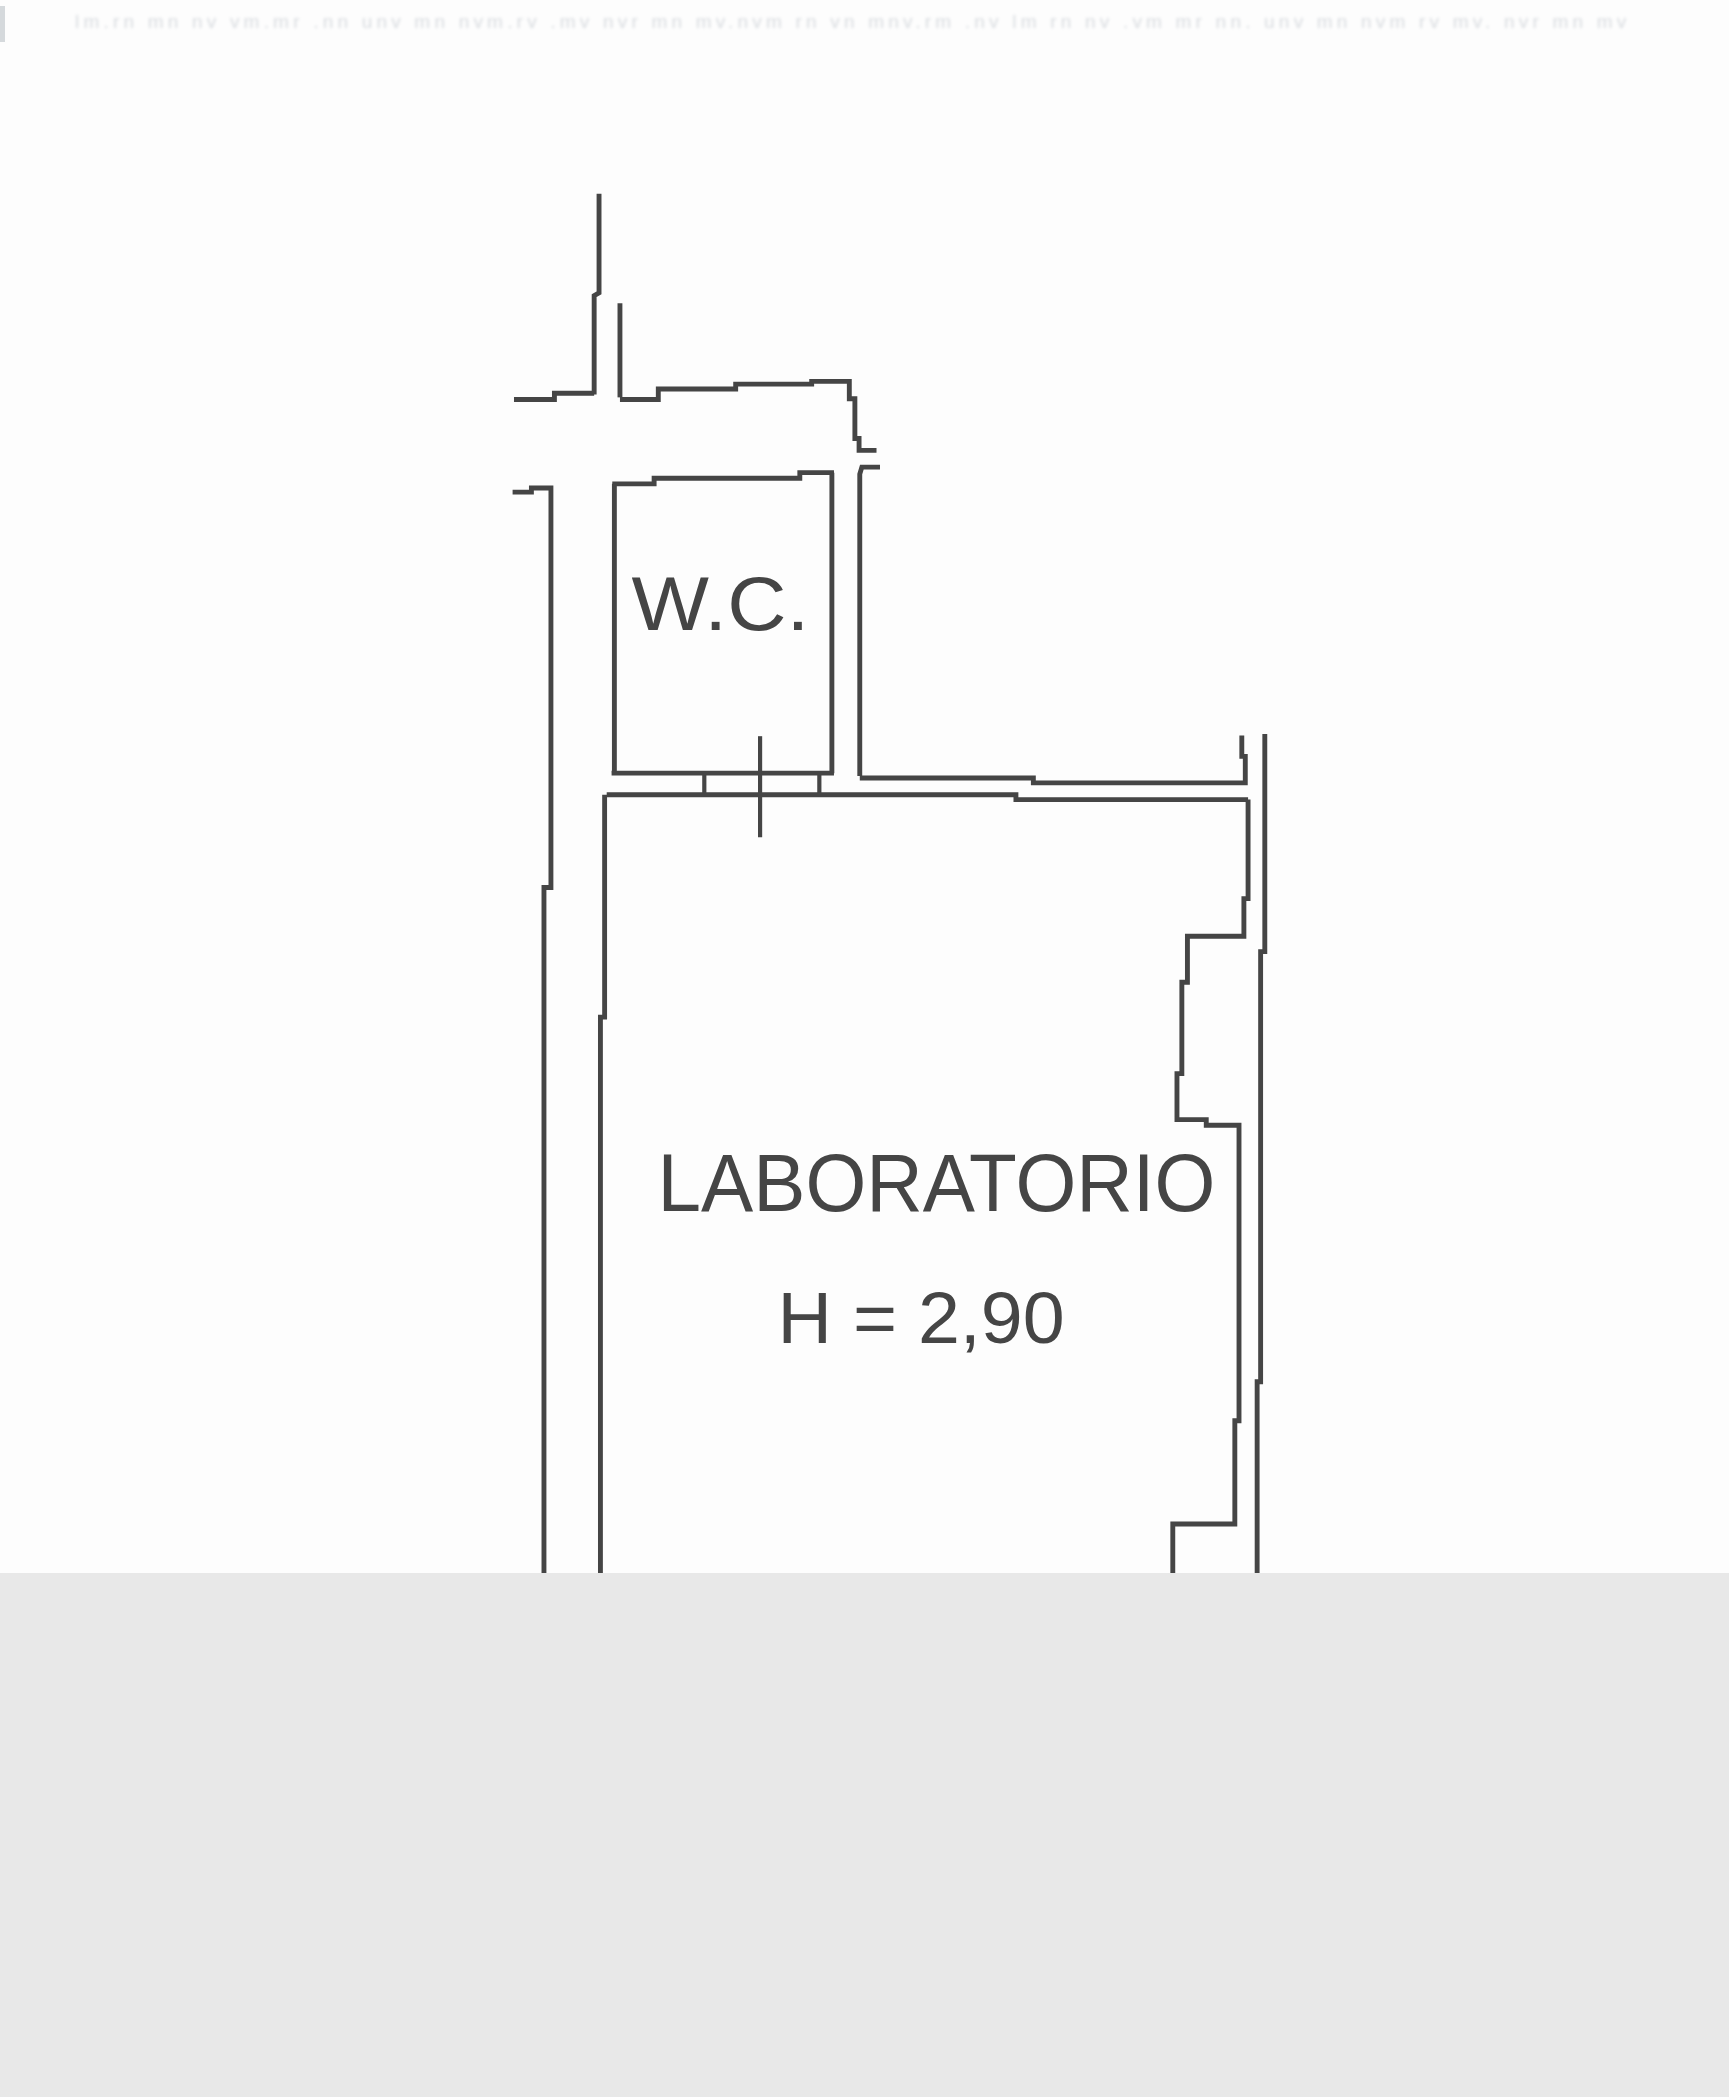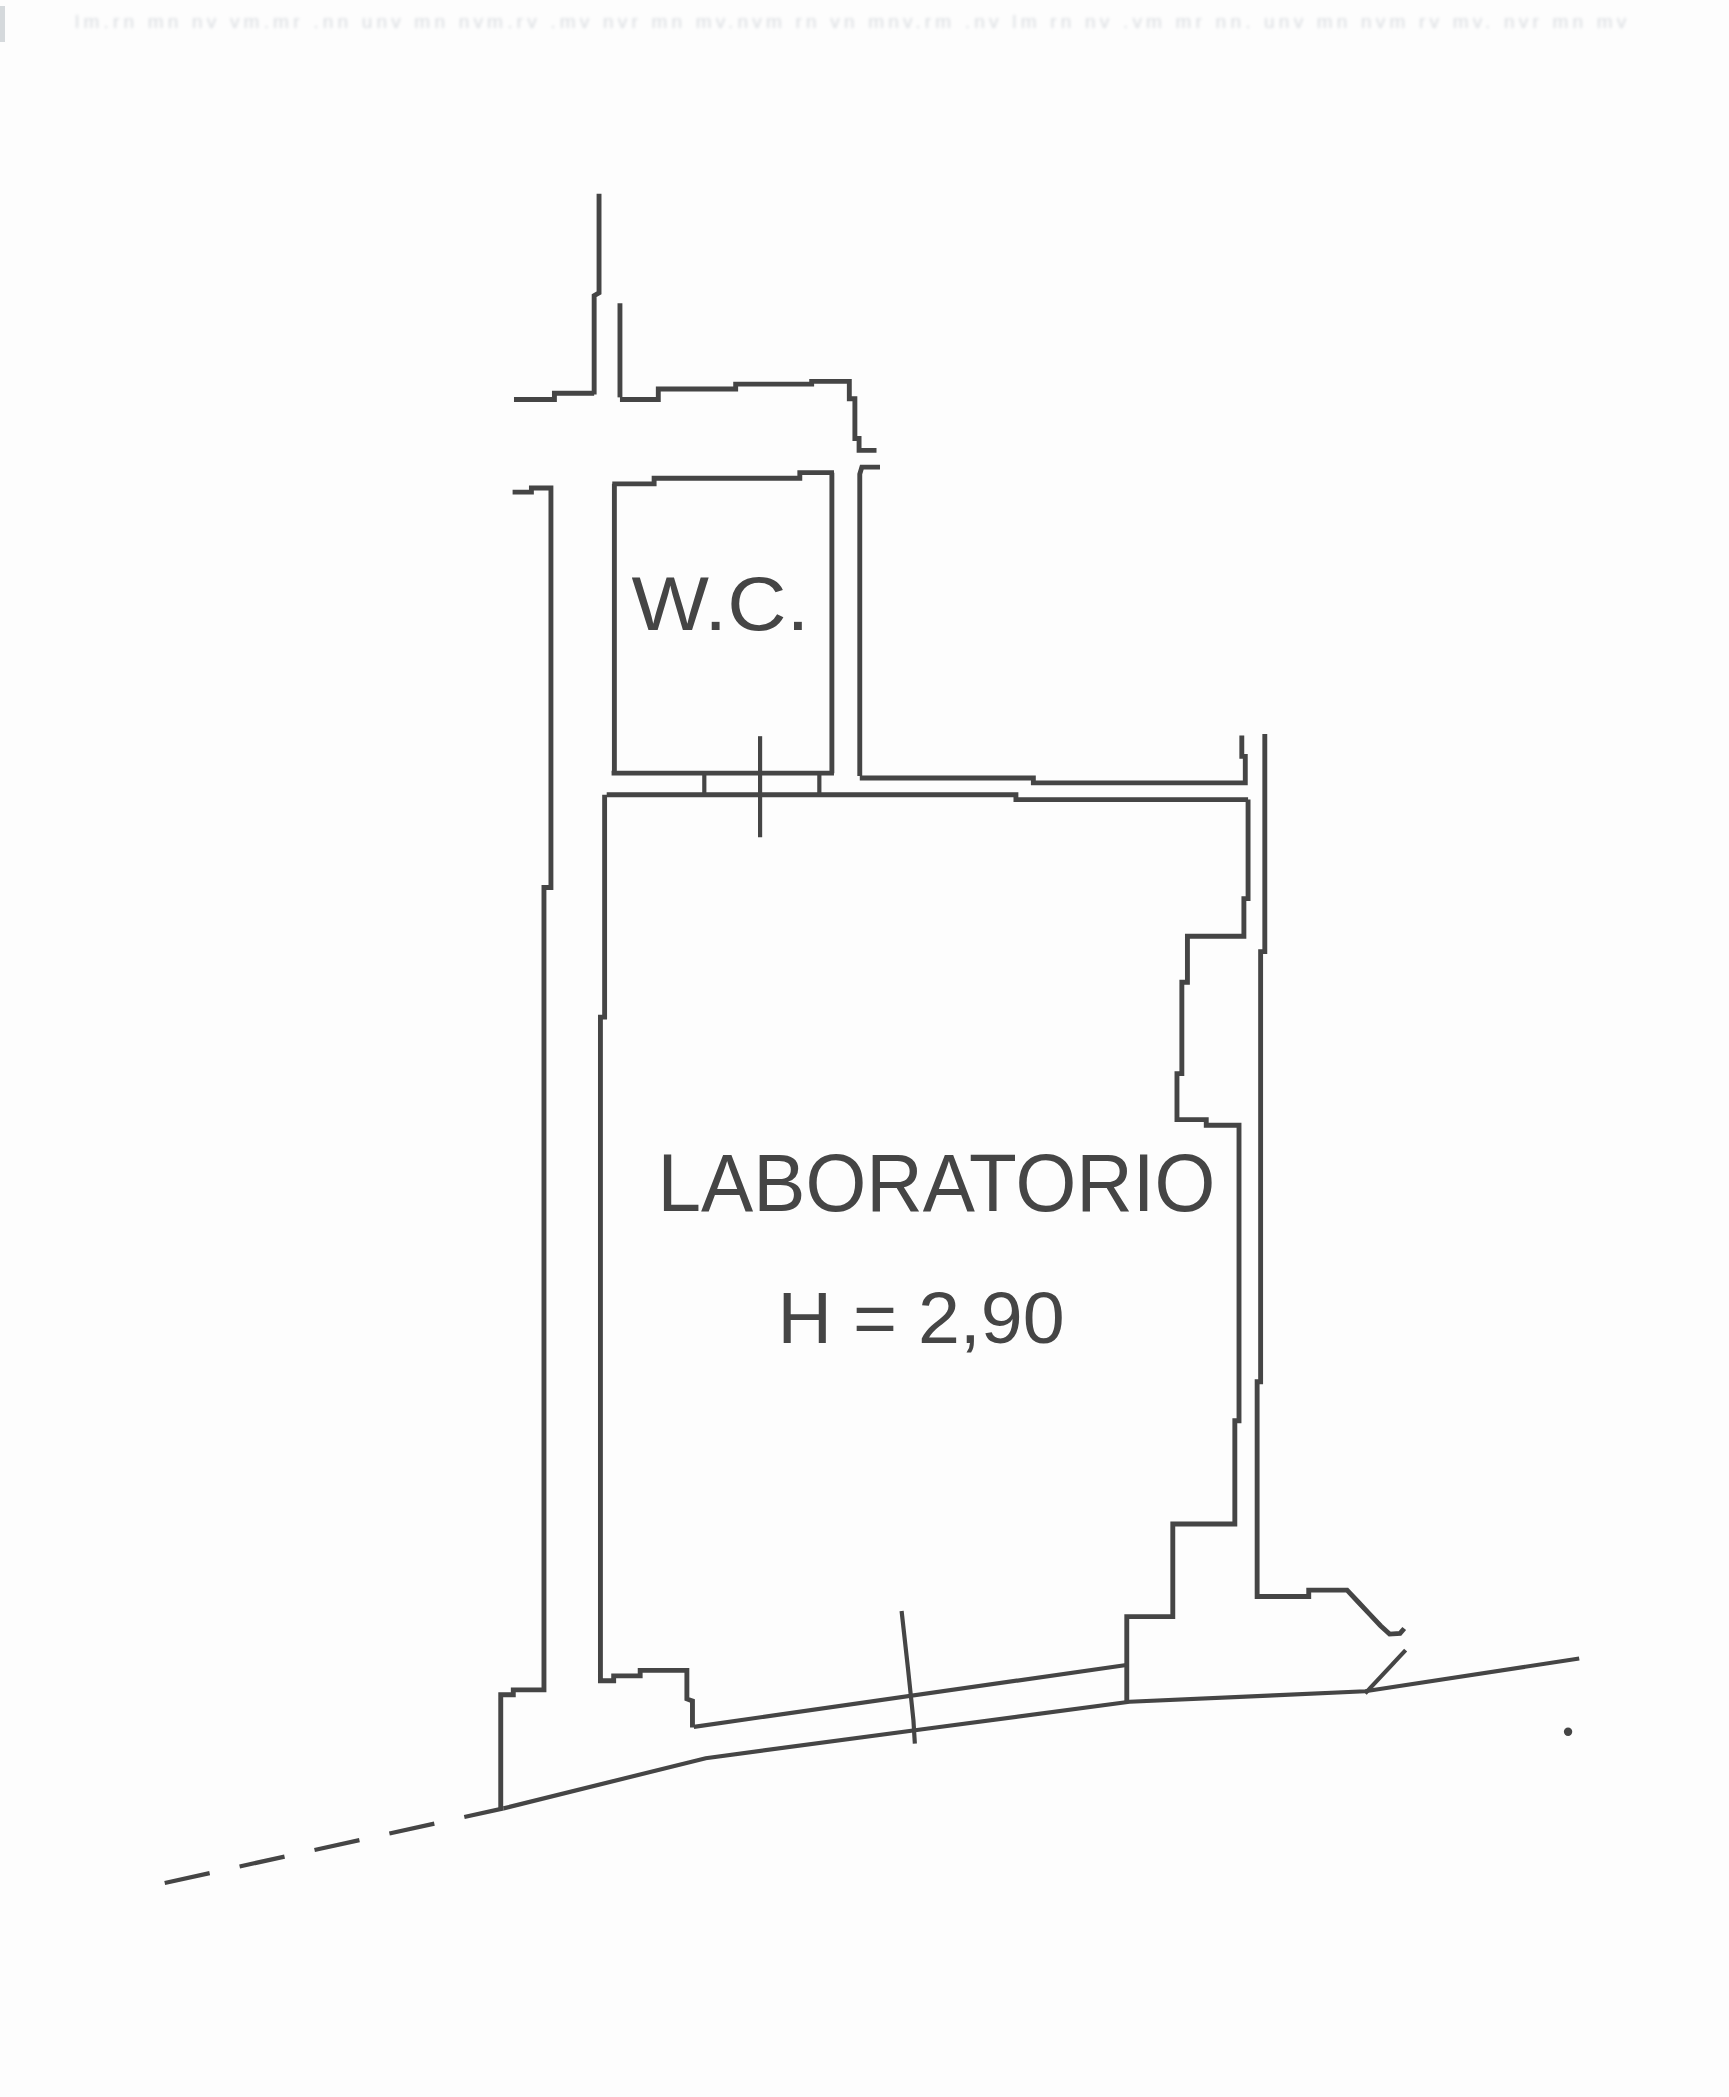--- a/index.html
+++ b/index.html
@@ -3,21 +3,21 @@
 <meta charset="utf-8">
 <style>
   :root{
     --paper:#fdfdfd;
     --ink:#454545;
     --faint:#8a94a0;
   }
   html,body{margin:0;padding:0;background:#e8e8e8;}
   .page{
     position:relative;
-    width:1730px;height:2097px;
+    width:1730px;height:1573px;
     background:var(--paper);
     overflow:hidden;
     font-family:"Liberation Sans", sans-serif;
   }
   .scan-top-text{
     position:absolute;top:11px;left:75px;width:1562px;height:32px;
     color:var(--faint);opacity:.32;
     font-size:19px;letter-spacing:4.2px;white-space:nowrap;overflow:hidden;
     filter:blur(1.5px);
     user-select:none;

